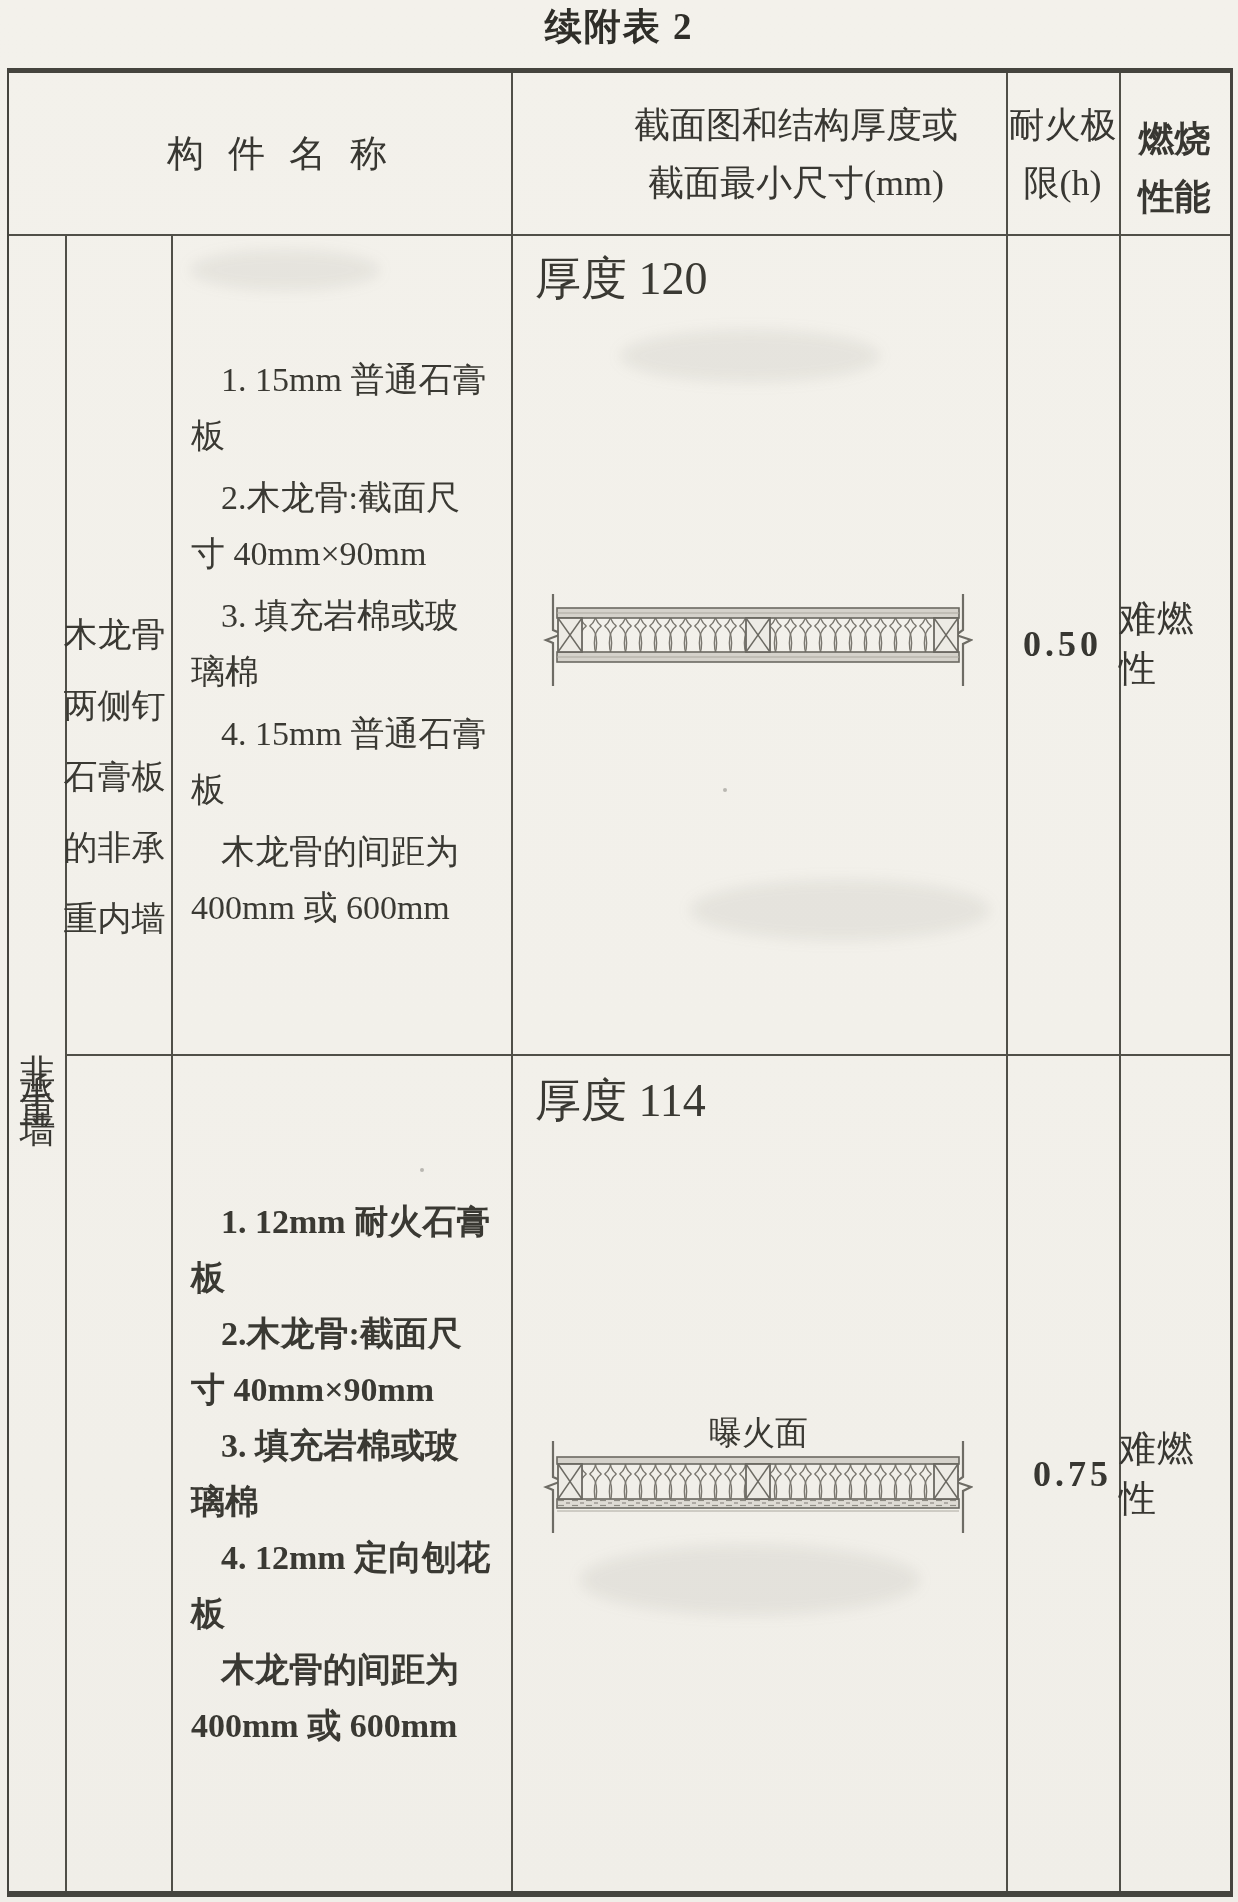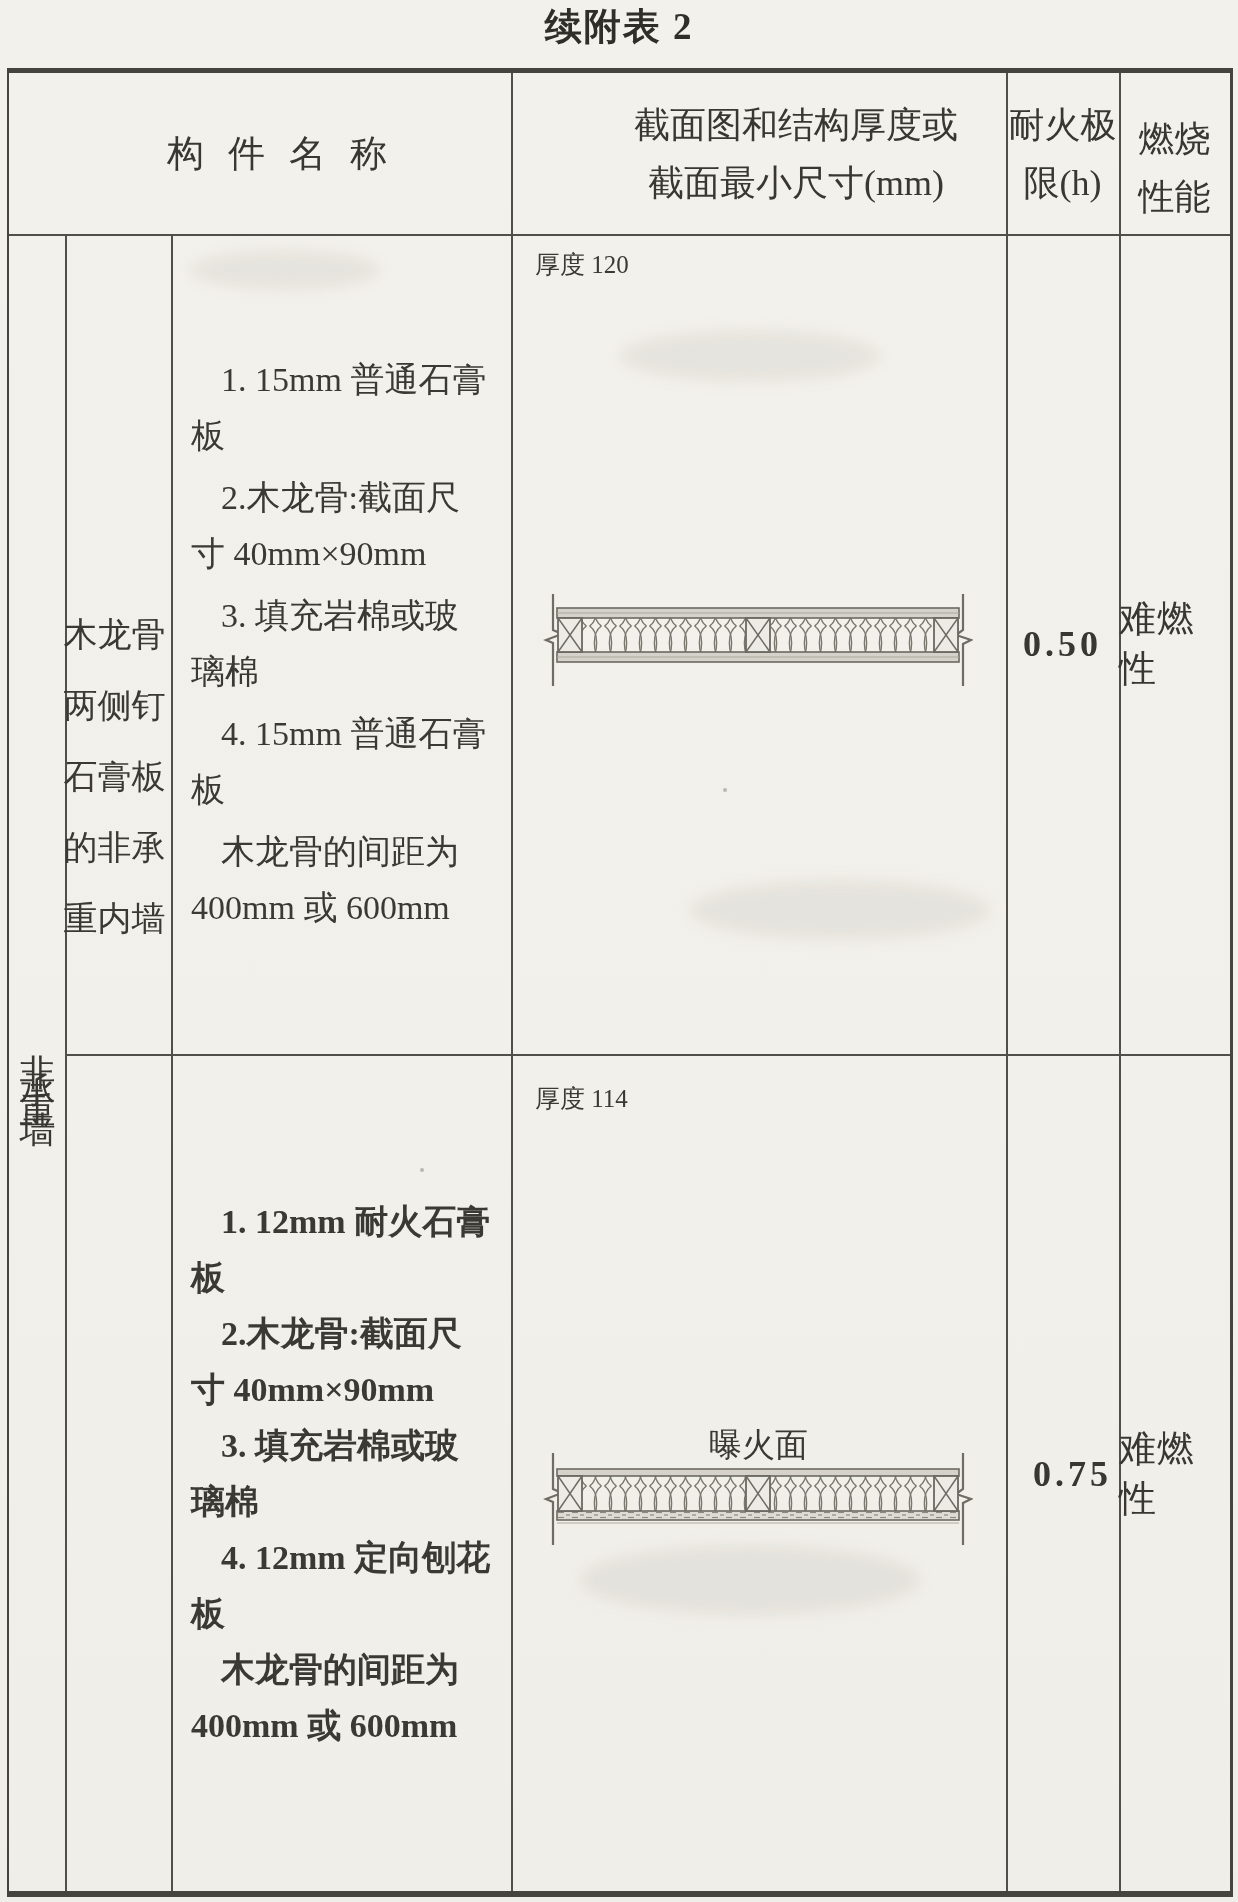--- a/index.html
+++ b/index.html
@@ -29,21 +29,21 @@
         align-items:center; justify-content:center; flex-direction:column;}
   .hdr{font-size:36px; line-height:58px; text-align:center; color:#383732;}
   .hdr-name{letter-spacing:24px; text-indent:24px; font-size:37px;}
   .cat{writing-mode:vertical-rl; letter-spacing:19px; font-size:36px; color:#383732;}
   .name-block{width:109px; font-size:34px; line-height:71px;
               line-break:anywhere; word-break:break-all; color:#3a3933;}
   .spec{align-items:flex-start; justify-content:center; padding-left:20px;}
   .spec p{margin:0; font-size:34px; line-height:56px; text-indent:30px; color:#3a3933;}
   .spec p.wa{max-width:300px;}
   .spec p.wb{max-width:322px;}
-  .thick-label{position:absolute; left:24px; top:14px; font-size:25px; color:#3a3933;}
+  .thick-label{position:absolute; left:24px; top:14px; font-size:46px; color:#3a3933;}
   .exposed{position:absolute; left:0; width:100%; text-align:center;
            font-size:33px; line-height:34px; color:#3a3933;}
   .rating{font-size:36px; letter-spacing:4px; color:#383732;font-weight:bold;}
   .comb{font-size:37px; letter-spacing:1px; color:#383732;}
   .wall-fig{position:absolute; left:32px;}
   .brk{fill:none; stroke:#6e6c65; stroke-width:2.2;}
   .board{fill:#d5d2cb; stroke:#6b6962; stroke-width:1.6;}
   .board-mid{stroke:#aba89f; stroke-width:1;}
   .insul{stroke:none;}
   .stud{fill:#edebe5; stroke:#6b6962; stroke-width:1.8;}
@@ -82,21 +82,21 @@
       <span>构件名称</span>
     </div>
     <div class="cell hdr" style="left:502px; top:0; width:570px; height:161px;">
       <span>截面图和结构厚度或</span>
       <span>截面最小尺寸(mm)</span>
     </div>
     <div class="cell hdr" style="left:997px; top:0; width:113px; height:161px;">
       <span>耐火极</span>
       <span>限(h)</span>
     </div>
-    <div class="cell hdr" style="left:1110px; top:0; right:0; height:189px;">
+    <div class="cell hdr" style="left:1110px; top:0; right:0; height:189px;font-weight:bold;">
       <span>燃烧</span>
       <span>性能</span>
     </div>
 
     <div class="cell" style="left:0; top:161px; width:56px; bottom:0;">
       <span class="cat">非承重墙</span>
     </div>
 
     <div class="cell" style="left:56px; top:161px; width:106px; height:1024px; padding-top:60px;">
       <div class="name-block">木龙骨两侧钉石膏板的非承重内墙</div>
@@ -153,21 +153,21 @@
 
 
     <div class="cell spec" style="left:162px; top:983px; width:340px; bottom:0;font-weight:bold;">
       <p class="wa">1. 12mm 耐火石膏板</p>
       <p class="wa">2.木龙骨:截面尺寸 40mm×90mm</p>
       <p class="wa">3. 填充岩棉或玻璃棉</p>
       <p class="wa">4. 12mm 定向刨花板</p>
       <p class="wb">木龙骨的间距为 400mm 或 600mm</p>
     </div>
 
-    <div class="cell" style="left:502px; top:983px; width:495px; bottom:0;margin-top:12px;">
+    <div class="cell" style="left:502px; top:983px; width:495px; bottom:0;">
       <div class="thick-label">厚度 114</div>
       <div class="exposed" style="top:360px;">曝火面</div>
       <svg class="wall-fig" style="top:383px;" width="430" height="96" viewBox="0 0 430 96">
         <defs>
           <pattern id="batt2" width="15" height="35" patternUnits="userSpaceOnUse">
             <path d="M1.5,0 C11,6 11,29 1.5,35" fill="none" stroke="#7a776f" stroke-width="1.4"></path>
             <path d="M13.5,0 C4,6 4,29 13.5,35" fill="none" stroke="#7a776f" stroke-width="1.4"></path>
           </pattern>
           <pattern id="osb" width="14" height="5" patternUnits="userSpaceOnUse">
             <line class="osb-line" x1="1" y1="1.5" x2="7" y2="1.5"></line>

